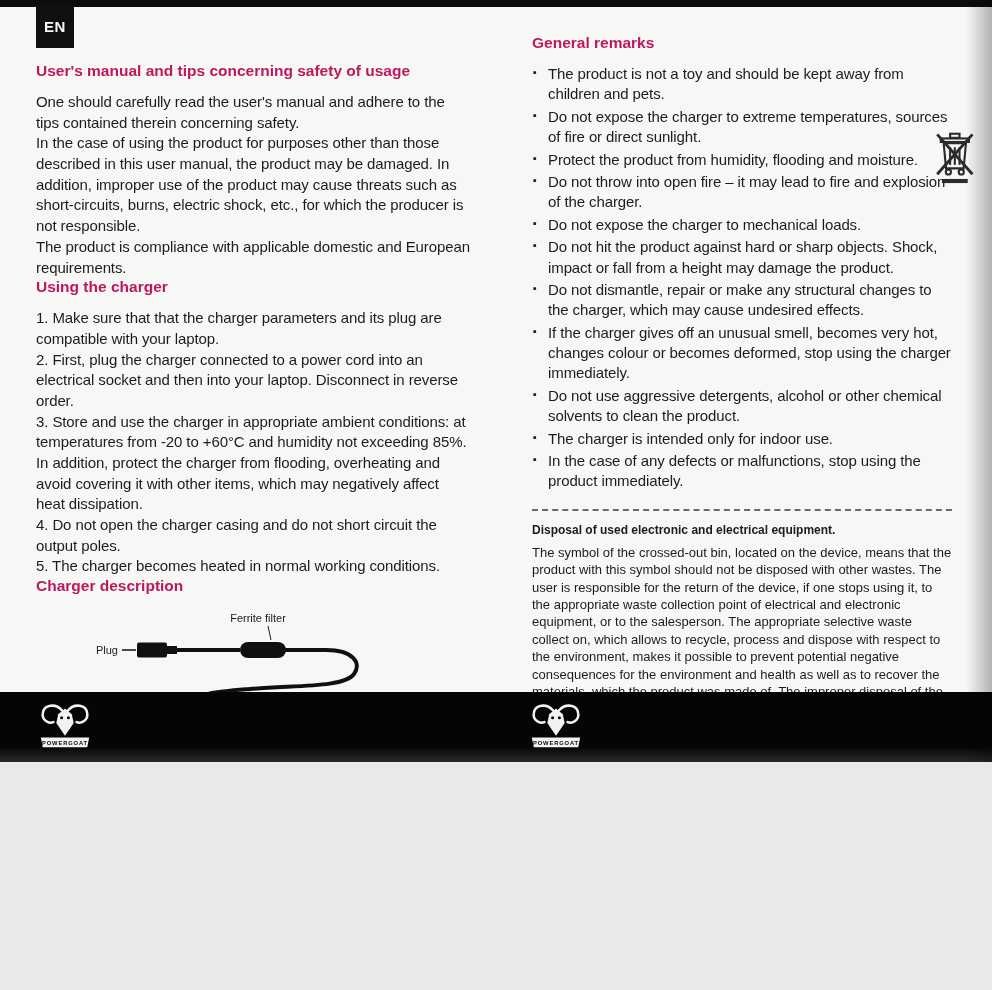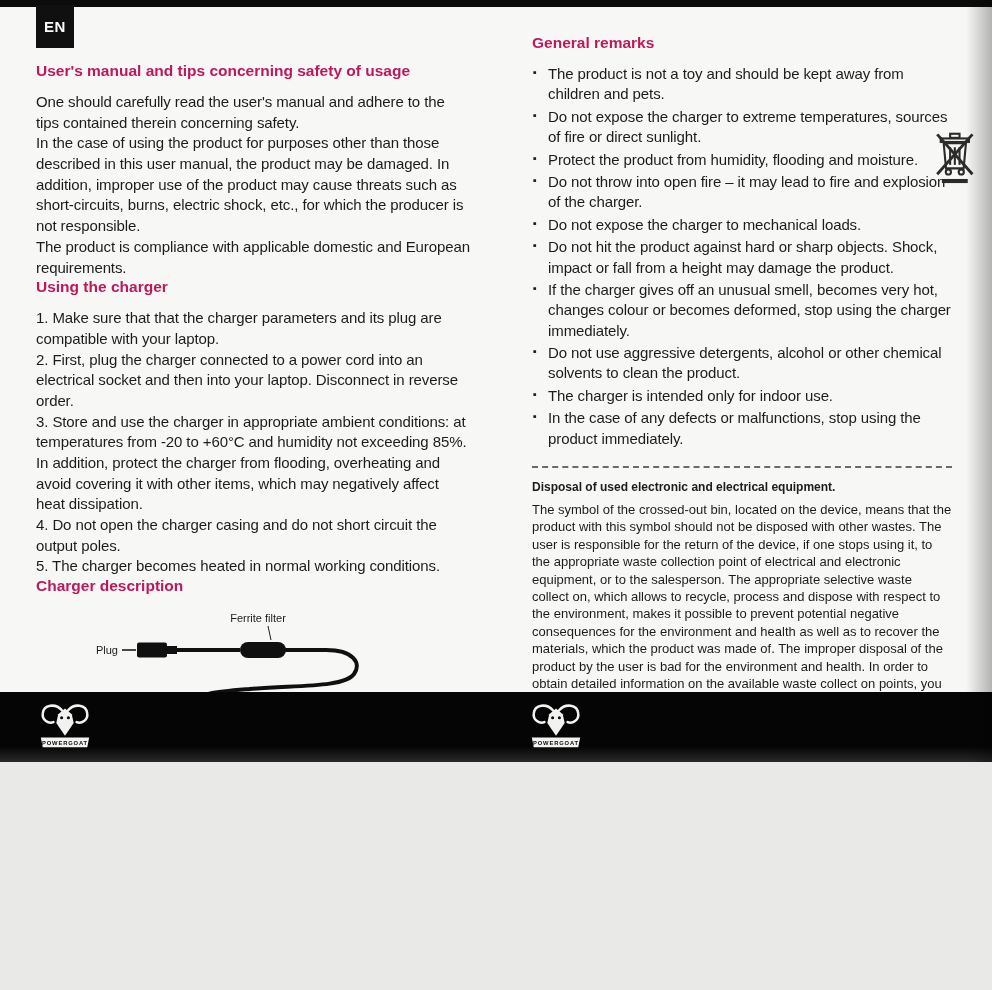--- a/index.html
+++ b/index.html
@@ -176,20 +176,21 @@
 
   <div class="col-right">
     <h2 class="sec-title">General remarks</h2>
     <ul class="remarks">
       <li>The product is not a toy and should be kept away from children and pets.</li>
       <li>Do not expose the charger to extreme temperatures, sources of fire or direct sunlight.</li>
       <li>Protect the product from humidity, flooding and moisture.</li>
       <li>Do not throw into open fire – it may lead to fire and explosion of the charger.</li>
       <li>Do not expose the charger to mechanical loads.</li>
       <li>Do not hit the product against hard or sharp objects. Shock, impact or fall from a height may damage the product.</li>
+      <li>Do not dismantle, repair or make any structural changes to the charger, which may cause undesired effects.</li>
       <li>If the charger gives off an unusual smell, becomes very hot, changes colour or becomes deformed, stop using the charger immediately.</li>
       <li>Do not use aggressive detergents, alcohol or other chemical solvents to clean the product.</li>
       <li>The charger is intended only for indoor use.</li>
       <li>In the case of any defects or malfunctions, stop using the product immediately.</li>
     </ul>
 
     <hr class="dashed-divider">
 
     <div class="disposal-title">Disposal of used electronic and electrical equipment.</div>
     <div class="disposal-body">The symbol of the crossed-out bin, located on the device, means that the product with this symbol should not be disposed with other wastes. The user is responsible for the return of the device, if one stops using it, to the appropriate waste collection point of electrical and electronic equipment, or to the salesperson. The appropriate selective waste collect on, which allows to recycle, process and dispose with respect to the environment, makes it possible to prevent potential negative consequences for the environment and health as well as to recover the materials, which the product was made of. The improper disposal of the product by the user is bad for the environment and health. In order to obtain detailed information on the available waste collect on points, you should contact the local cleaning services or the shop, in which the product was purchased.</div>

